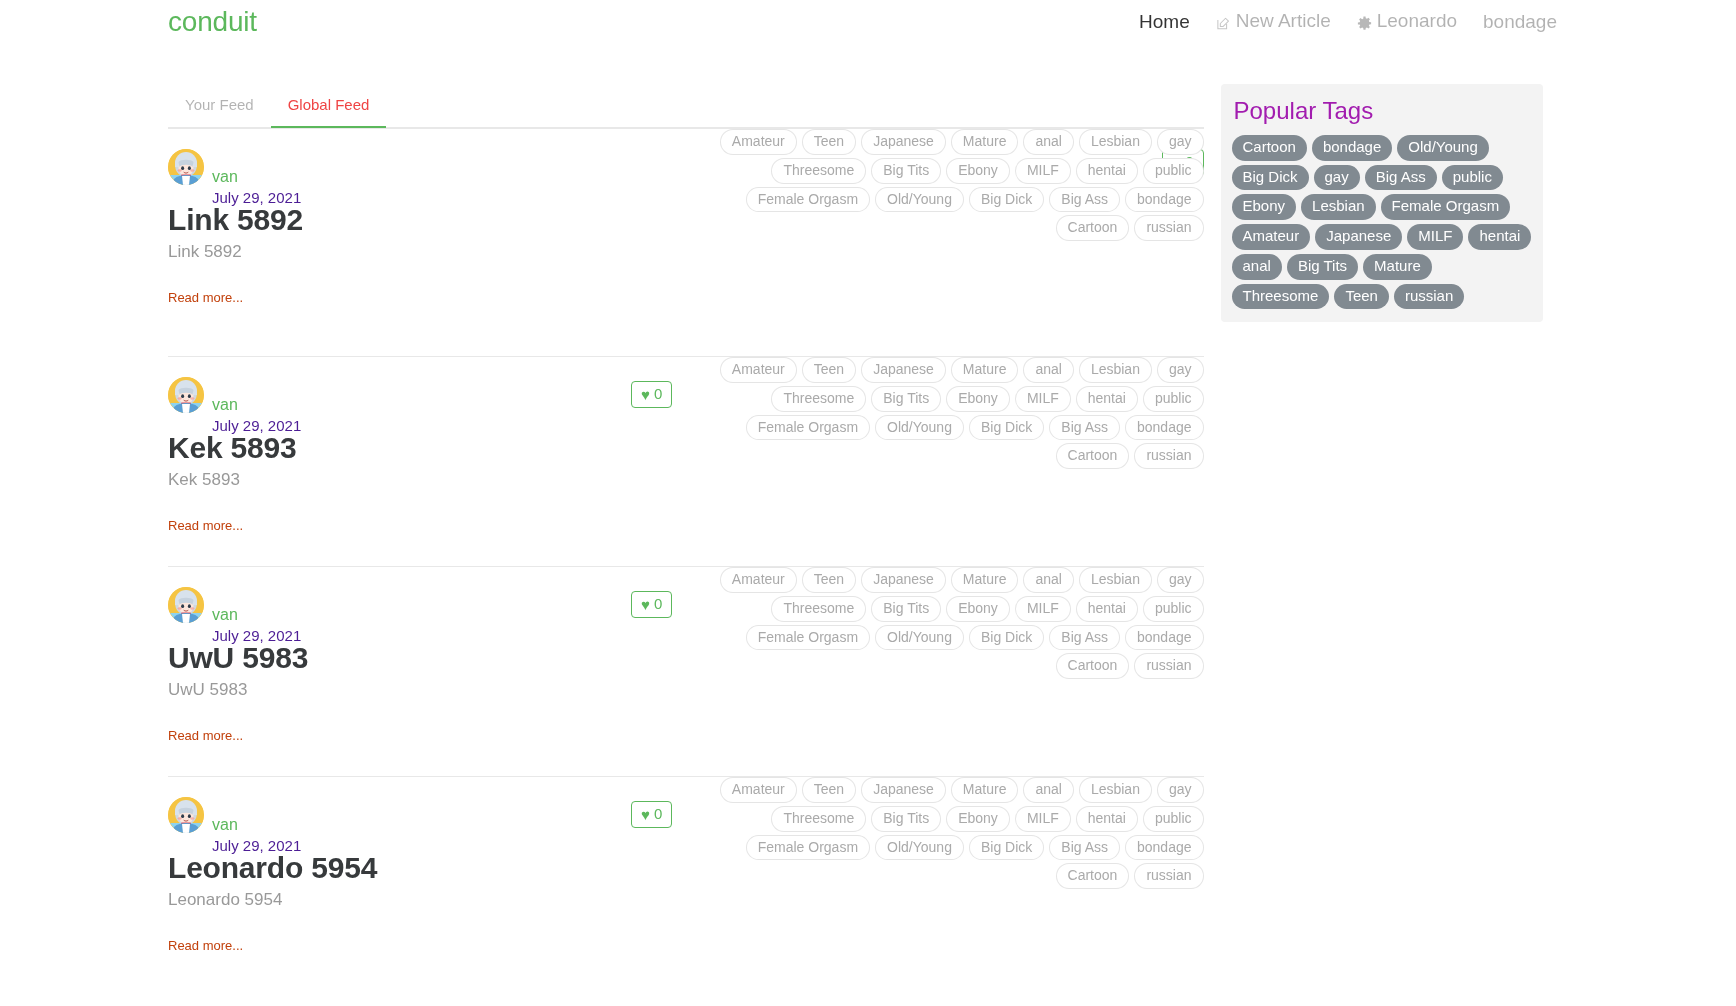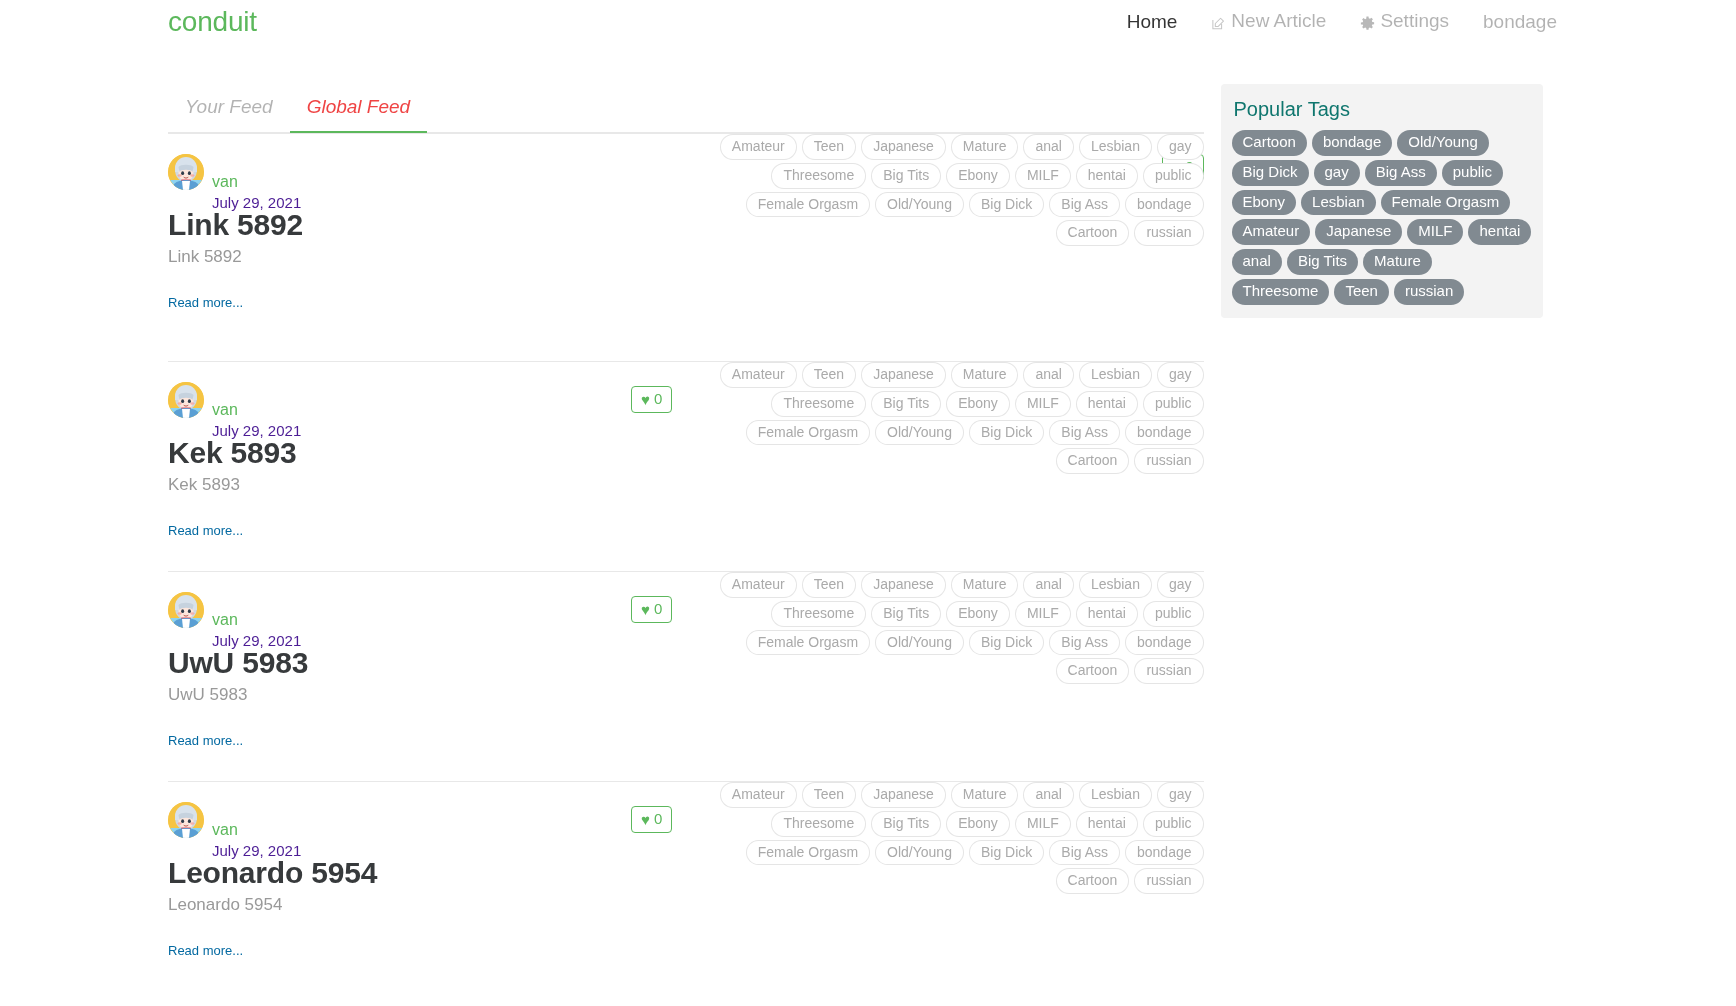--- a/index.html
+++ b/index.html
@@ -35,21 +35,21 @@
     color: #5CB85C;
     font-size: 28px;
     font-weight: 400;
     letter-spacing: -0.2px;
     text-decoration: none;
     line-height: 1;
   }
   .nav-links {
     display: flex;
     align-items: center;
-    gap: 12px;
+    gap: 4px;
     list-style: none;
     margin: 0; padding: 0;
   }
   .nav-links li { margin: 0; }
   .nav-link {
     display: inline-flex;
     align-items: center;
     gap: 5px;
     padding: 0 11px;
     font-size: 19px;
@@ -76,27 +76,26 @@
   .col-main { width: 1043px; position: relative; }
   .col-side { width: 367px; padding-left: 17px; padding-top: 40px; }
 
   
   .feed-toggle { border-bottom: 1px solid rgba(0,0,0,0.09); margin-top: 40px; padding-left: 0; }
   .nav-pills { display: flex; list-style: none; margin: 0; padding: 0; }
   .nav-pills li { margin: 0; }
   .feed-tab {
     display: block;
     padding: 12px 17px 13px 17px;
-    font-size: 19px;
+    font-size: 15px;
     color: rgba(0,0,0,0.3);
     text-decoration: none;
     border-bottom: 2px solid transparent;
     margin-bottom: -1px;
     white-space: nowrap;
-    font-style: italic;
   }
   .feed-tab.active { color: #ef4444; border-bottom-color: #5CB85C; }
 
   
   .article-preview {
     border-top: 1px solid rgba(0,0,0,0.09);
     padding: 18px 0 0 0;
     position: relative;
     height: 228px;
   }
@@ -164,21 +163,21 @@
     font-weight: 300;
     margin: 0;
     line-height: 1.3;
   }
   .preview-foot {
     display: flex;
     align-items: flex-start;
     justify-content: space-between;
     margin-top: 27px;
   }
-  .read-more { font-size: 13px; color: #0369a1; font-weight: 300; }
+  .read-more { font-size: 13px; color: #c2410c; font-weight: 300; }
 
   .tag-list {
     list-style: none;
     margin: 0; padding: 0;
     display: flex;
     flex-wrap: wrap;
     justify-content: flex-end;
     gap: 3px 5px;
     width: 530px;
     position: absolute;
@@ -200,22 +199,22 @@
   }
 
   
   .sidebar {
     background: #f3f3f3;
     border-radius: 4px;
     padding: 7px 11px 13px 11px;
     width: 322px;
   }
   .sidebar-title {
-    font-size: 20px;
-    color: #0f766e;
+    font-size: 24px;
+    color: #a21caf;
     font-weight: 400;
     margin: 6px 0 9px 2px;
     line-height: 1.2;
   }
   .tag-cloud { display: flex; flex-wrap: wrap; gap: 4px 5px; list-style: none; margin: 0; padding: 0; }
   .tag-pill {
     display: inline-block;
     background: #818a91;
     color: #fff;
     font-size: 15px;
@@ -254,21 +253,21 @@
           </a>
         </li>
         <li>
           <a class="nav-link" href="#">
             <span class="ico-gear">
               <svg viewBox="0 0 16 16" width="15" height="15" fill="#b8b8b8">
                 <path d="M8 5.1A2.9 2.9 0 1 0 8 10.9 2.9 2.9 0 0 0 8 5.1zm0 1.6a1.3 1.3 0 1 1 0 2.6 1.3 1.3 0 0 1 0-2.6z"></path>
                 <path d="M6.9 0.6h2.2l0.25 1.9 1.3 0.55 1.55-1.15 1.55 1.55-1.15 1.55 0.55 1.3 1.9 0.25v2.2l-1.9 0.25-0.55 1.3 1.15 1.55-1.55 1.55-1.55-1.15-1.3 0.55-0.25 1.9H6.9l-0.25-1.9-1.3-0.55-1.55 1.15-1.55-1.55 1.15-1.55-0.55-1.3L0.95 9.1V6.9l1.9-0.25 0.55-1.3L2.25 3.8 3.8 2.25l1.55 1.15 1.3-0.55z"></path>
               </svg>
             </span>
-            <span>Settings</span>
+            <span>Leonardo</span>
           </a>
         </li>
         <li>
           <a class="nav-link" href="#">
             <span>bondage</span>
           </a>
         </li>
       </ul>
     </div>
   </nav>

